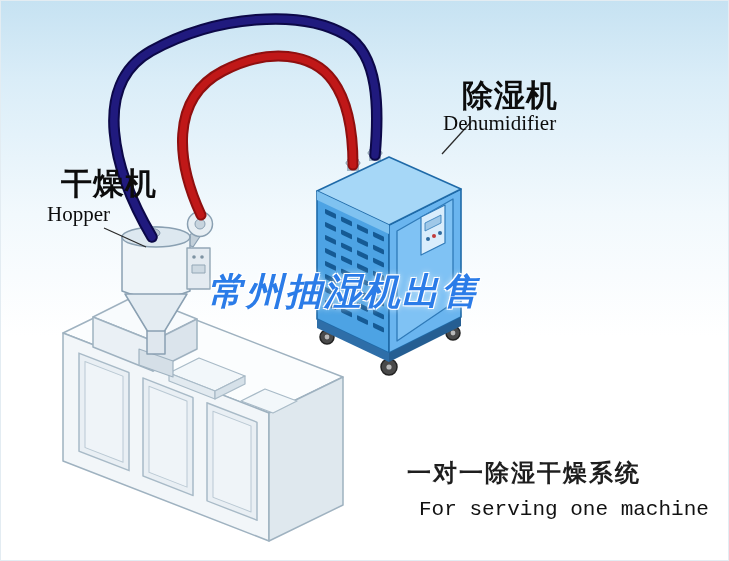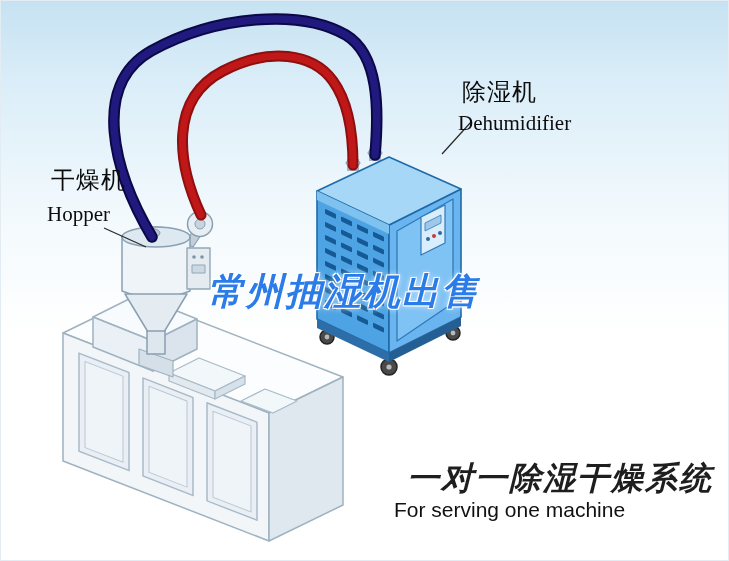--- a/index.html
+++ b/index.html
@@ -7,36 +7,36 @@
     width:729px;height:561px;overflow:hidden;
     font-family:"Liberation Sans", sans-serif;
   }
   .stage{
     position:relative;width:729px;height:561px;
     background:linear-gradient(180deg,#c6e2f2 0%,#daedf8 14%,#f2f9fd 38%,#ffffff 60%,#ffffff 100%);
     box-sizing:border-box;border:1px solid #e3ecf2;
   }
   .stage svg{position:absolute;left:0;top:0;}
   .lbl{position:absolute;color:#0c0c0c;white-space:nowrap;line-height:1;}
-  .lbl-zh{font-weight:normal;font-size:24px;letter-spacing:1px;}
+  .lbl-zh{font-weight:bold;font-size:31px;letter-spacing:1px;}
   .lbl-en{font-family:"Liberation Serif", serif;font-size:21px;}
   .watermark{
     position:absolute;left:206px;top:266px;
     font-size:37px;font-weight:bold;font-style:italic;letter-spacing:2px;
     color:#2b7ce8;
     text-shadow:-1px -1px 0 #fff,1px -1px 0 #fff,-1px 1px 0 #fff,1px 1px 0 #fff,0 0 6px rgba(255,255,255,.9);
     text-align:right;
   }
   .caption-zh{
     position:absolute;left:406px;top:456px;
-    font-size:32px;font-weight:bold;letter-spacing:2px;color:#1e1e1e;font-style:italic;
+    font-size:24px;font-weight:bold;letter-spacing:2px;color:#1e1e1e;
   }
   .caption-en{
-    position:absolute;left:393px;top:497px;
-    font-family:Liberation Sans, sans-serif;font-size:21px;color:#111;
+    position:absolute;left:418px;top:497px;
+    font-family:Liberation Mono, monospace;font-size:21px;color:#111;
   }
 </style>
 </head>
 <body>
 
 <div class="stage">
 
   <svg width="729" height="561" viewBox="0 0 729 561">
     <defs>
       <g id="ventrow" fill="#155a94">
@@ -145,23 +145,23 @@
       <path d="M 151 236 C 112 170, 90 84, 150 50 C 215 14, 300 8, 345 34 C 378 54, 378 108, 374 154" stroke="#0c0848" stroke-width="11.5"></path>
       <path d="M 151 236 C 112 170, 90 84, 150 50 C 215 14, 300 8, 345 34 C 378 54, 378 108, 374 154" stroke="#201a7e" stroke-width="7.5"></path>
       <path d="M 200 214 C 176 162, 168 98, 222 70 C 268 46, 312 52, 332 80 C 348 102, 352 132, 352 164" stroke="#8f0f0f" stroke-width="11"></path>
       <path d="M 200 214 C 176 162, 168 98, 222 70 C 268 46, 312 52, 332 80 C 348 102, 352 132, 352 164" stroke="#c01818" stroke-width="7"></path>
     </g>
 
     <line x1="103" y1="227" x2="145" y2="246" stroke="#2a2a2a" stroke-width="1.3"></line>
     <line x1="470" y1="121" x2="441" y2="153" stroke="#2a2a2a" stroke-width="1.3"></line>
   </svg>
 
-  <div class="lbl lbl-zh" style="left:50px;top:167px;">干燥机</div>
+  <div class="lbl lbl-zh" style="left:60px;top:167px;">干燥机</div>
   <div class="lbl lbl-en" style="left:46px;top:203px;">Hopper</div>
 
   <div class="lbl lbl-zh" style="left:461px;top:79px;">除湿机</div>
-  <div class="lbl lbl-en" style="left:457px;top:112px;">Dehumidifier</div>
+  <div class="lbl lbl-en" style="left:442px;top:112px;">Dehumidifier</div>
 
   <div class="watermark">常州抽湿机出售</div>
 
   <div class="caption-zh">一对一除湿干燥系统</div>
   <div class="caption-en">For serving one machine</div>
 </div>
 
 </body></html>

